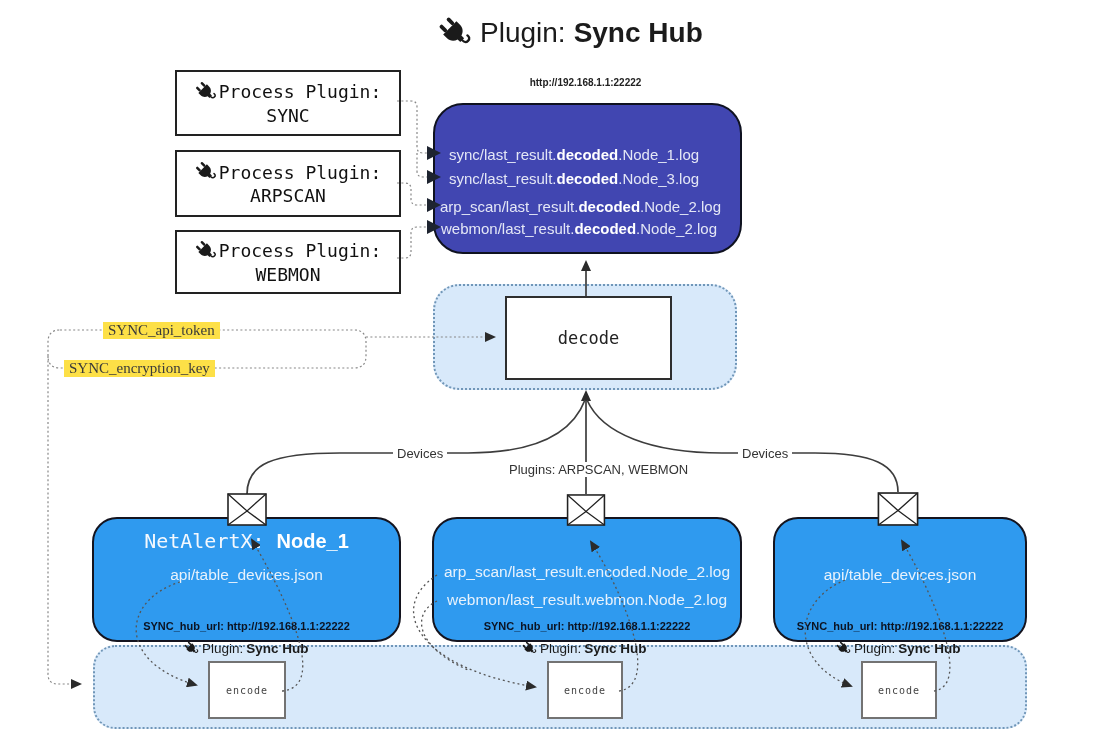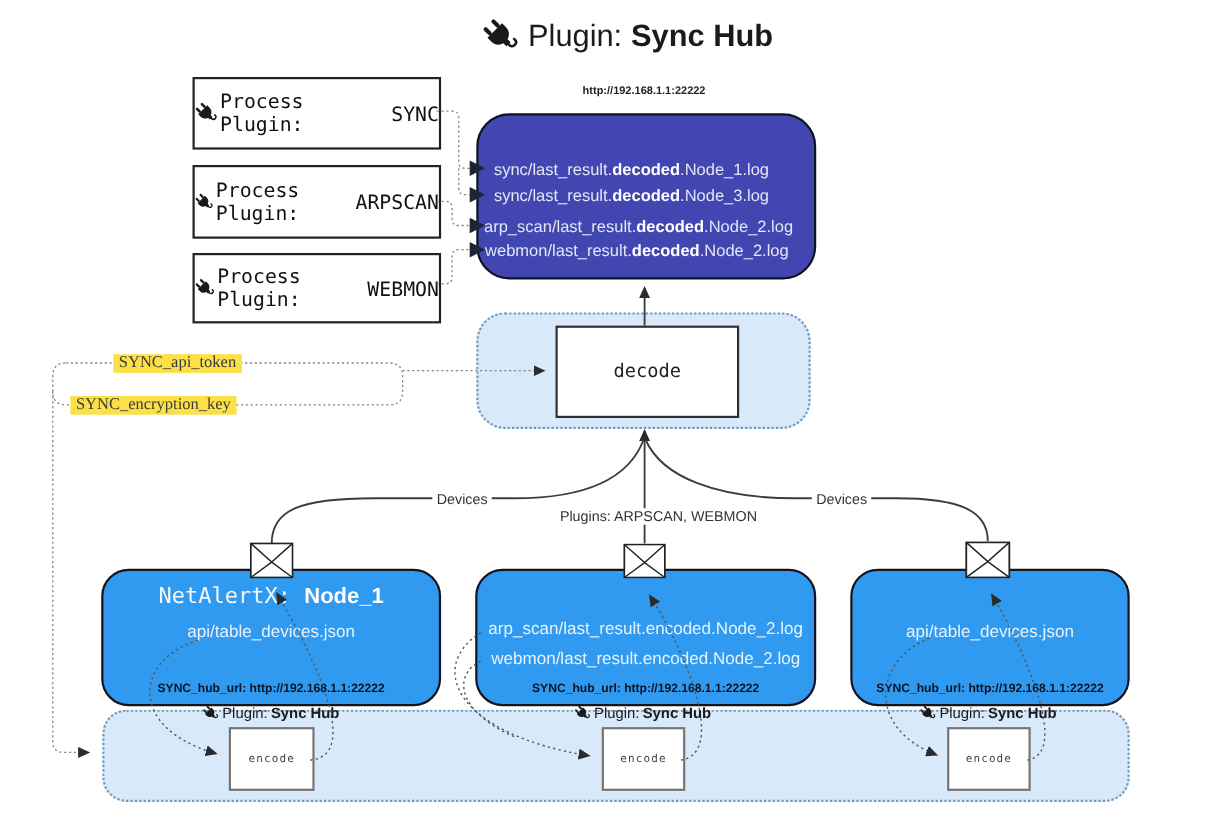--- a/index.html
+++ b/index.html
@@ -8,21 +8,21 @@
   .abs{position:absolute;}
   .mono{font-family:"DejaVu Sans Mono","Liberation Mono",monospace;}
 
   
   .diagram-title{left:438px;top:16px;display:flex;align-items:center;gap:8px;
     font-size:28px;color:#1b1b1b;z-index:2;}
   .diagram-title .bold{font-weight:700;}
 
   
   .pbox{left:175px;width:222px;background:#fff;border:2px solid #222;z-index:2;
-    display:flex;justify-content:center;align-items:center;}
+    display:flex;flex-direction:column;justify-content:center;align-items:center;}
   .pbox .row1{display:flex;align-items:center;gap:2px;font-size:18px;color:#111;}
   .pbox .row2{font-size:18px;color:#111;margin-top:2px;}
 
   
   .hub-url{left:433px;top:77px;width:305px;text-align:center;font-size:10px;
     font-weight:600;color:#222;z-index:2;}
   .hub{left:433px;top:103px;width:305px;height:147px;border-radius:30px;
     background:#4146b1;border:2px solid #0f1220;z-index:2;}
   .hub-title{position:absolute;top:9px;left:0;width:100%;text-align:center;
     font-size:20px;color:#f2f3fa;}
@@ -149,21 +149,21 @@
   <div class="abs node node1">
     <div class="node-title mono">
       <span>NetAlertX:</span>
       <span class="bold">Node_1</span>
     </div>
     <div class="nline n1line">api/table_devices.json</div>
     <div class="node-huburl">SYNC_hub_url: http://192.168.1.1:22222</div>
   </div>
   <div class="abs node node2">
     <div class="nline n2line1">arp_scan/last_result.encoded.Node_2.log</div>
-    <div class="nline n2line2">webmon/last_result.encoded.Node_2.log</div>
+    <div class="nline n2line2">webmon/last_result.webmon.Node_2.log</div>
     <div class="node-huburl">SYNC_hub_url: http://192.168.1.1:22222</div>
   </div>
   <div class="abs node node3">
     <div class="nline n3line">api/table_devices.json</div>
     <div class="node-huburl">SYNC_hub_url: http://192.168.1.1:22222</div>
   </div>
 
   <div class="abs strip"></div>
   <div class="abs ebox ebox1 mono">encode</div>
   <div class="abs ebox ebox2 mono">encode</div>

